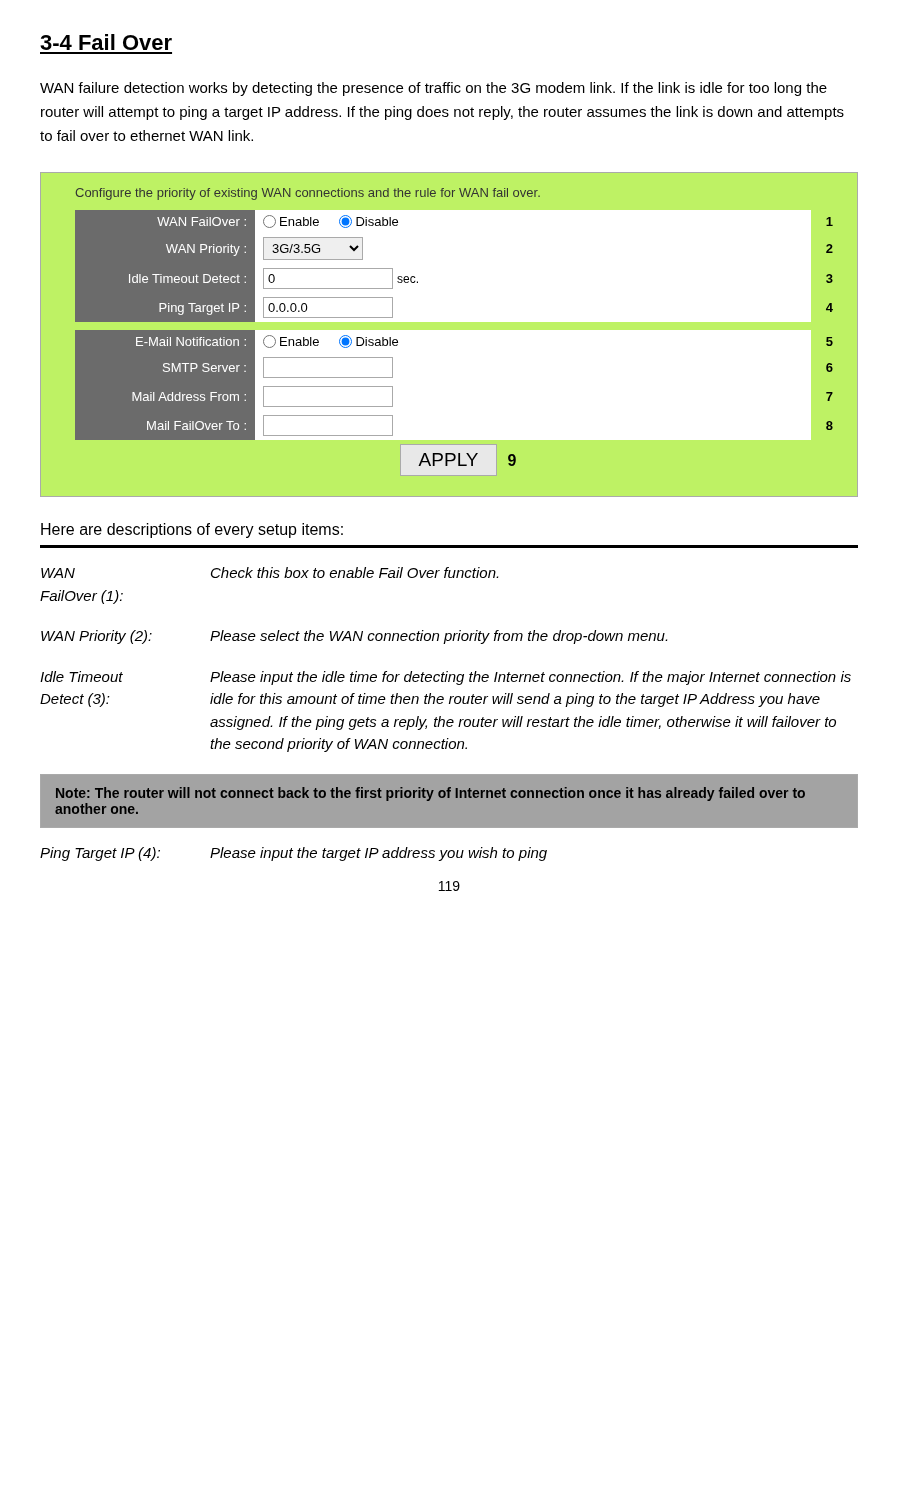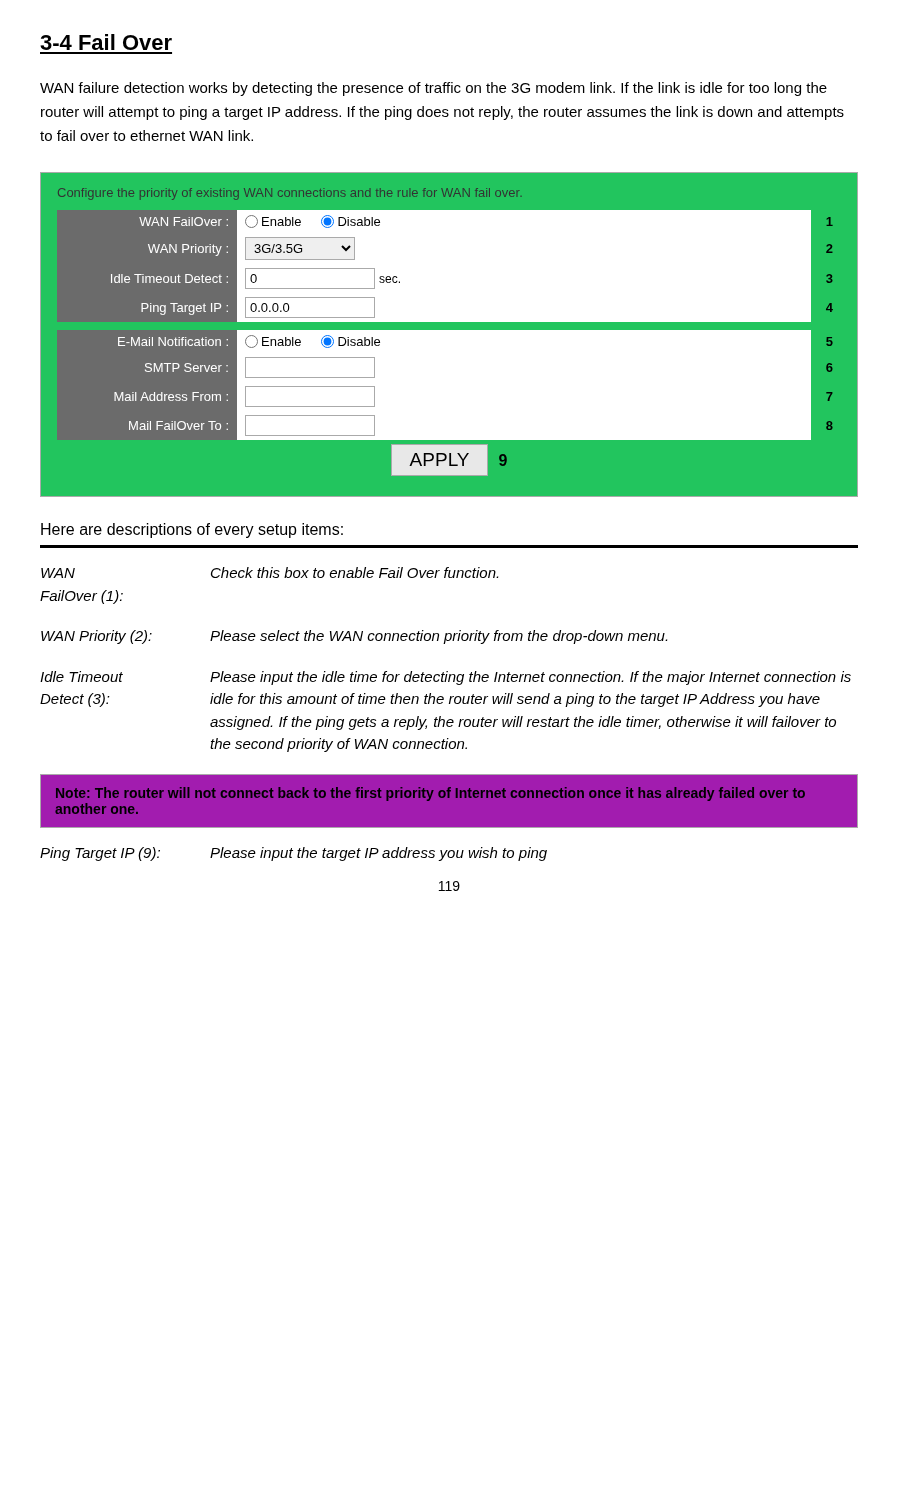--- a/index.html
+++ b/index.html
@@ -18,23 +18,23 @@
       text-decoration: underline;
     }
     .intro-text {
       font-size: 15px;
       line-height: 1.6;
       margin-bottom: 24px;
     }
     
     .config-box {
       border: 1px solid #aaa;
-      padding: 12px 16px 16px 16px;
+      padding: 12px 16px 16px 34px;
       margin-bottom: 24px;
-      background: #22c55e;
+      background: #bef264;
     }
     .config-caption {
       font-size: 13px;
       color: #333;
       margin-bottom: 10px;
     }
     table.config-table {
       border-collapse: collapse;
       width: 100%;
     }
@@ -70,21 +70,21 @@
     input[type="text"] {
       border: 1px solid #aaa;
       padding: 2px 4px;
       font-size: 13px;
       width: 130px;
     }
     select {
       border: 1px solid #aaa;
       padding: 2px 4px;
       font-size: 13px;
-      width: 110px;
+      width: 100px;
     }
     .sec-label {
       font-size: 12px;
       margin-left: 4px;
     }
     .radio-group {
       display: flex;
       align-items: center;
       gap: 20px;
       font-size: 13px;
@@ -136,21 +136,21 @@
     }
     .desc-def {
       font-style: italic;
     }
     .note-box {
       border: 1px solid #aaa;
       padding: 10px 14px;
       margin: 14px 0 10px 0;
       font-size: 14px;
       font-weight: bold;
-      background: #a21caf;
+      background: #a3a3a3;
     }
     .page-number {
       text-align: center;
       font-size: 14px;
       margin-top: 10px;
     }
   </style>
 </head>
 <body>
 
@@ -260,19 +260,19 @@
         <td class="desc-def">Please input the idle time for detecting the Internet connection. If the major Internet connection is idle for this amount of time then the router will send a ping to the target IP Address you have assigned. If the ping gets a reply, the router will restart the idle timer, otherwise it will failover to the second priority of WAN connection.</td>
       </tr>
     </tbody>
 </table>
 
 <div class="note-box">Note: The router will not connect back to the first priority of Internet connection once it has already failed over to another one.</div>
 
 <table class="desc-table">
   <tbody>
     <tr>
-      <td class="desc-term" style="font-style:italic;width:170px;padding-right:20px;">Ping Target IP (9):</td>
+      <td class="desc-term" style="font-style:italic;width:170px;padding-right:20px;">Ping Target IP (4):</td>
       <td class="desc-def">Please input the target IP address you wish to ping</td>
     </tr>
   </tbody>
 </table>
 
 <div class="page-number">119</div>
 
 </body></html>

